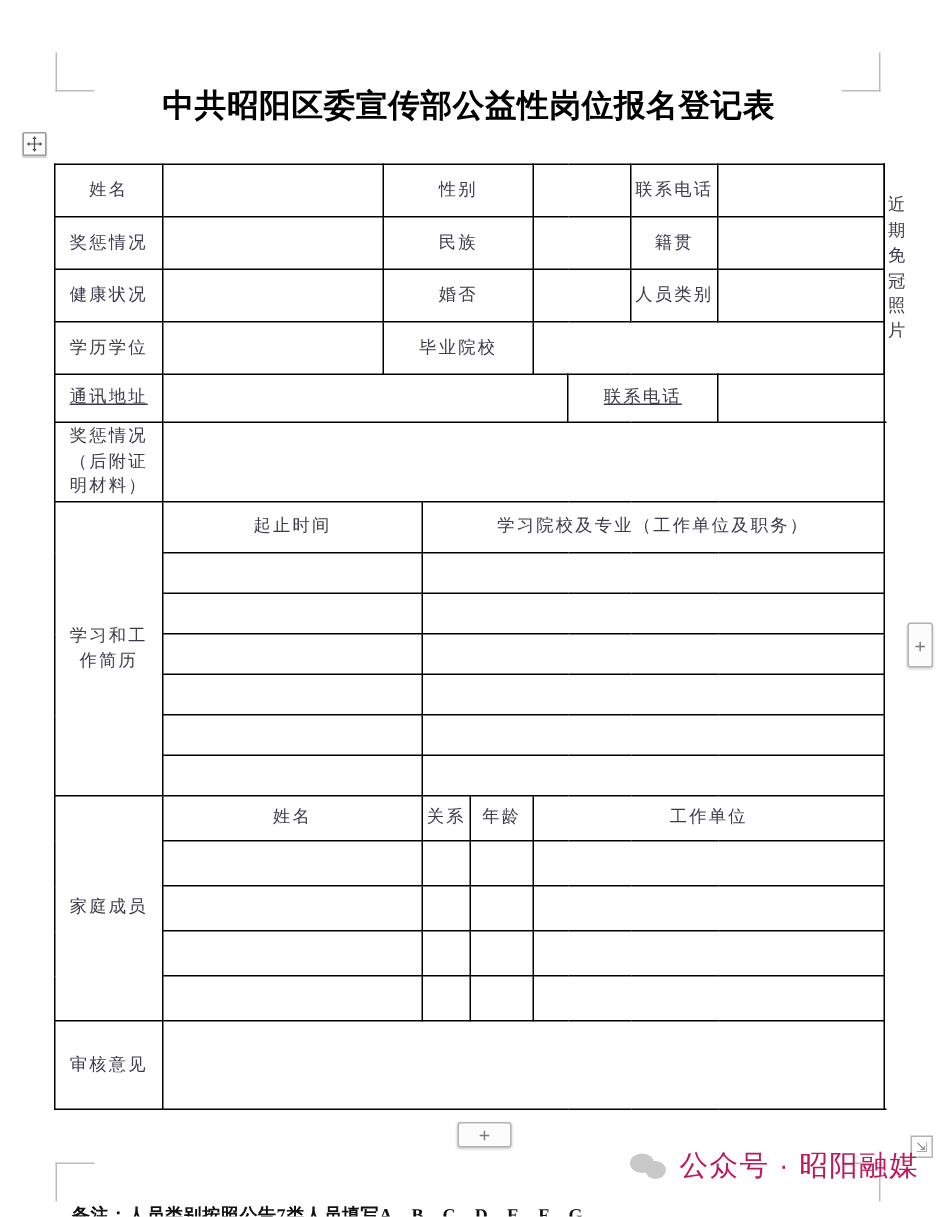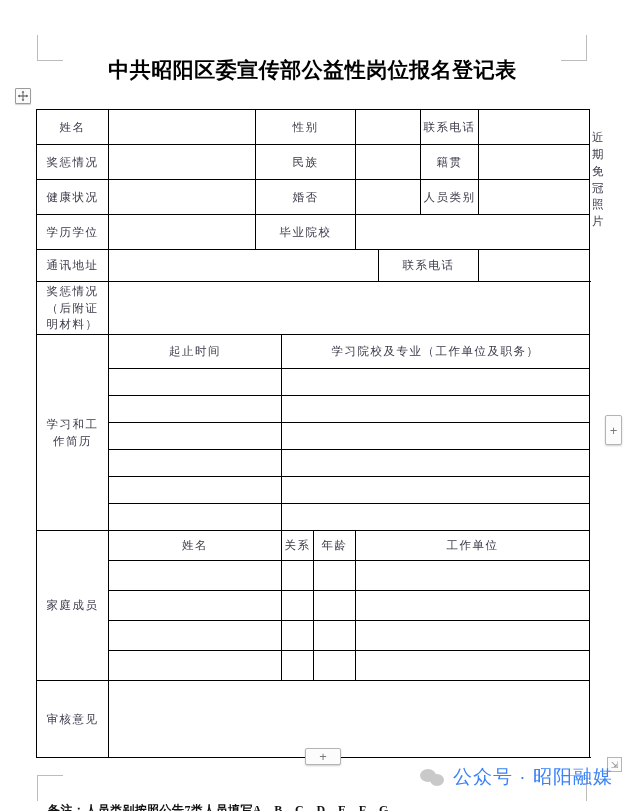--- a/index.html
+++ b/index.html
@@ -49,27 +49,27 @@
     text-align: center;
     vertical-align: middle;
     font-size: 11.5px;
     color: #3b3b4a;
     letter-spacing: 1.5px;
     line-height: 1.45;
     font-family: "Liberation Serif", "DejaVu Serif", serif;
   }
   #form-table td.blank { letter-spacing: 0; }
   .r-info td { height: 35px; }
-  .r-addr td { height: 32px; }
+  .r-addr td { height: 32px; text-decoration: underline; }
   .r-reward td { height: 53px; }
   .r-res-head td { height: 34px; }
   .r-res td { height: 27px; }
   .r-fam-head td { height: 30px; }
   .r-fam td { height: 30px; }
-  .r-audit td { height: 77px; }
+  .r-audit td { height: 59px; }
   .stack { display: block; }
 
   
   .remark {
     position: absolute;
     left: 48px; top: 802px;
     font-size: 12px;
     font-weight: bold;
     color: #111;
     letter-spacing: 0.4px;
@@ -109,21 +109,21 @@
     display: flex; align-items: center; justify-content: center;
     color: #8a8a8a; font-size: 9px;
     font-family: "Liberation Sans", sans-serif;
   }
 
   
   .watermark {
     position: absolute;
     left: 420px; top: 764px;
     display: flex; align-items: center; gap: 7px;
-    color: #3b82f6;
+    color: #be185d;
     font-size: 19px;
     letter-spacing: 1px;
     font-family: "Liberation Sans", sans-serif;
     user-select: none;
   }
   .wechat-mark { position: relative; width: 26px; height: 19px; flex: 0 0 auto; }
   .wechat-mark .b1, .wechat-mark .b2 {
     position: absolute; background: #c9c9c9; border-radius: 50%;
   }
   .wechat-mark .b1 { left: 0;  top: 1px;  width: 16px; height: 13px; }

